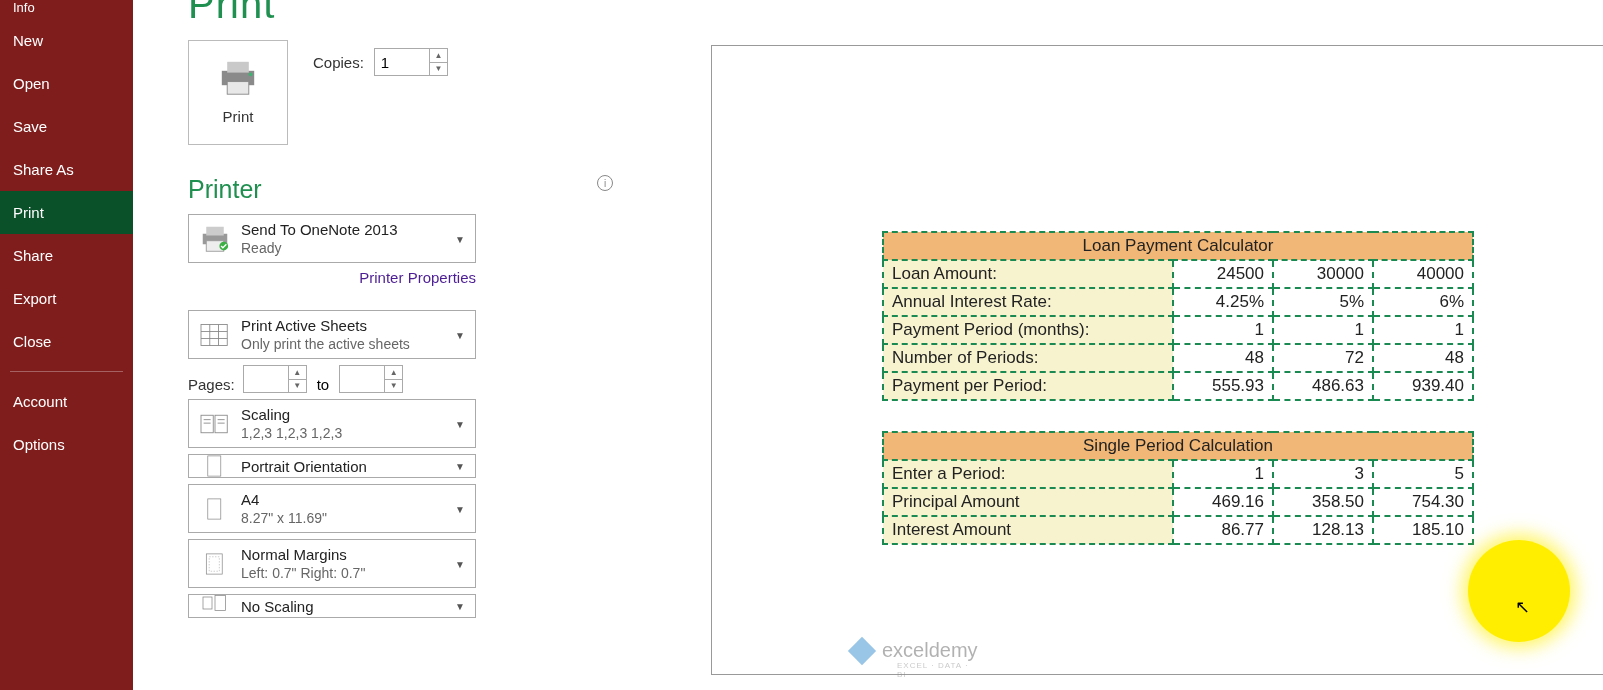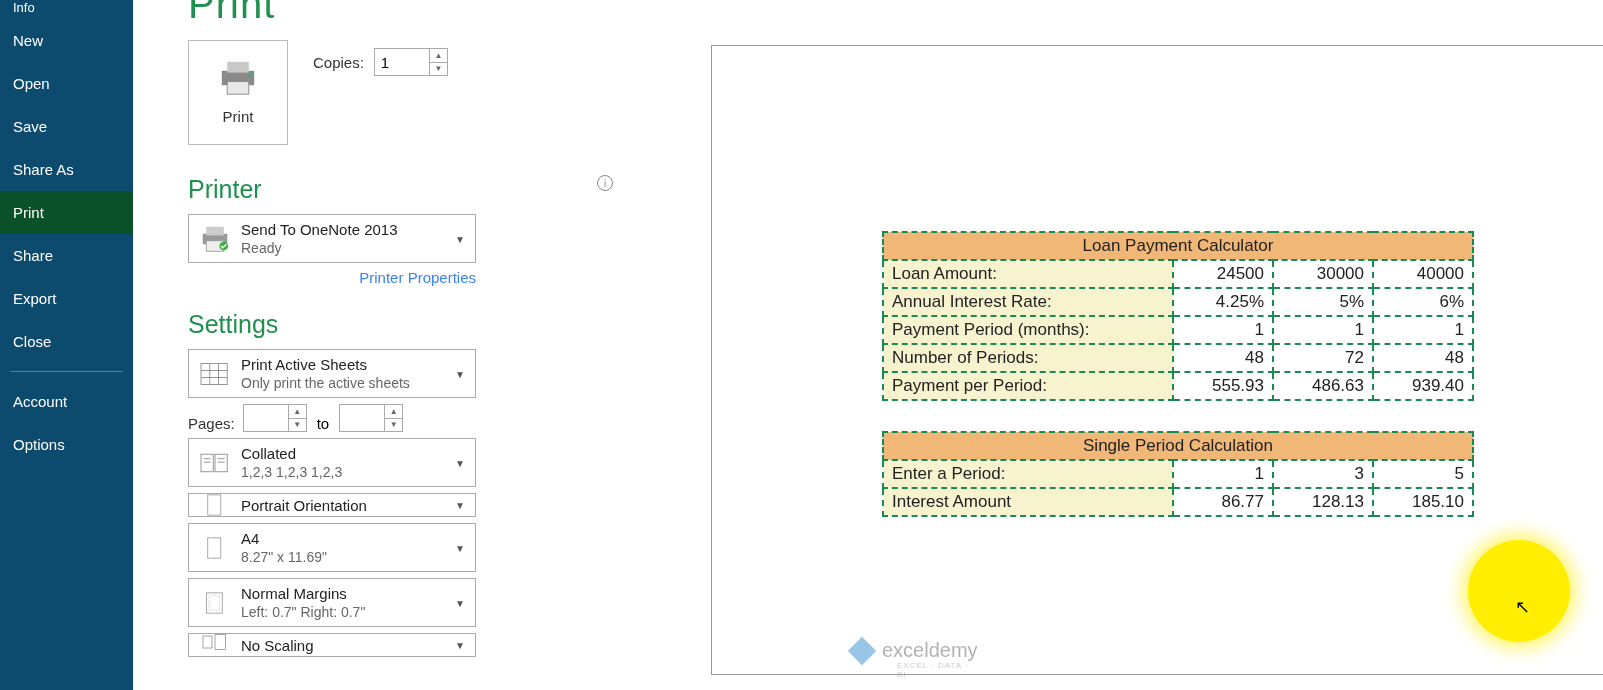--- a/index.html
+++ b/index.html
@@ -1,18 +1,18 @@
 <!DOCTYPE html>
 <html><head>
 <meta charset="utf-8">
 <style>
 * { box-sizing: border-box; margin: 0; padding: 0; }
 body { font-family: "Segoe UI", Arial, sans-serif; background: #fff; width: 1603px; height: 690px; overflow: hidden; position: relative; }
 
-.sidebar { position: absolute; left: 0; top: 0; width: 133px; height: 690px; background: #0c4a6e; color: #fff; padding-top: 0; }
+.sidebar { position: absolute; left: 0; top: 0; width: 133px; height: 690px; background: #7f1d1d; color: #fff; padding-top: 0; }
 .sidebar .item { padding: 13px 13px; font-size: 15px; cursor: pointer; }
 .sidebar .item.cut { padding-top: 0; padding-bottom: 4px; font-size: 13px; }
 .sidebar .item.active { background: #0a5029; }
 .sidebar .divider { height: 1px; background: rgba(255,255,255,0.3); margin: 8px 10px; }
 
 .main { position: absolute; left: 133px; top: 0; right: 0; bottom: 0; background: #fff; }
 .page-title { font-size: 40px; color: #209050; font-weight: 300; margin-left: 55px; margin-top: -18px; letter-spacing: 1px; }
 
 .print-col { position: absolute; left: 55px; top: 40px; width: 430px; }
 
@@ -33,21 +33,21 @@
 
 .dropdown { border: 1px solid #aaa; width: 288px; display: flex; align-items: center; padding: 6px 8px; cursor: pointer; position: relative; margin-bottom: 6px; background:#fff; }
 .dropdown .dd-icon { width: 36px; height: 32px; flex-shrink: 0; display:flex; align-items:center; justify-content:center; }
 .dropdown .dd-text { flex: 1; margin-left: 8px; }
 .dropdown .dd-text .line1 { font-size: 15px; color: #222; }
 .dropdown .dd-text .line2 { font-size: 14px; color: #666; margin-top: 2px; }
 .dropdown .dd-arrow { font-size: 10px; color: #555; position:absolute; right:10px; top:50%; transform:translateY(-50%);}
 .dropdown.single { height: 24px; }
 .dropdown.single .dd-text .line1 { line-height: 1; }
 
-.link-right { text-align: right; width: 288px; color: #3b82f6; font-size: 15px; cursor: pointer; margin-bottom: 24px; }
+.link-right { text-align: right; width: 288px; color: #4c1d95; font-size: 15px; cursor: pointer; margin-bottom: 24px; }
 
 .pages-row { display: flex; align-items: flex-end; margin-bottom: 6px; }
 .pages-row .lbl { font-size: 15px; color: #333; margin-right: 8px; }
 .pages-row .sp-small input { width: 44px; }
 .pages-row .to { margin: 0 10px; font-size: 15px; }
 
 .preview { position: absolute; left: 578px; top: 45px; width: 948px; height: 630px; border: 1px solid #999; background: #fff; }
 
 .sheet { position: absolute; left: 170px; top: 185px; }
 .tbl { border-collapse: collapse; }
@@ -125,21 +125,20 @@
           </svg>
       </span>
       <span class="dd-text">
         <div class="line1">Send To OneNote 2013</div>
         <div class="line2">Ready</div>
       </span>
       <span class="dd-arrow">▼</span>
     </div>
     <div class="link-right">Printer Properties</div>
 
-    <div class="section-hdr">Settings</div>
 
     <div class="dropdown">
       <span class="dd-icon">
         <svg viewBox="0 0 36 32" width="36" height="28">
             <rect x="2" y="4" width="30" height="24" fill="#fff" stroke="#888"></rect>
             <line x1="2" y1="12" x2="32" y2="12" stroke="#888"></line>
             <line x1="2" y1="20" x2="32" y2="20" stroke="#888"></line>
             <line x1="12" y1="4" x2="12" y2="28" stroke="#888"></line>
             <line x1="22" y1="4" x2="22" y2="28" stroke="#888"></line>
           </svg>
@@ -175,21 +174,21 @@
         <svg viewBox="0 0 36 32" width="36" height="28">
             <rect x="2" y="6" width="14" height="20" fill="#fff" stroke="#888"></rect>
             <rect x="18" y="6" width="14" height="20" fill="#fff" stroke="#888"></rect>
             <line x1="5" y1="11" x2="13" y2="11" stroke="#888"></line>
             <line x1="5" y1="15" x2="13" y2="15" stroke="#888"></line>
             <line x1="21" y1="11" x2="29" y2="11" stroke="#888"></line>
             <line x1="21" y1="15" x2="29" y2="15" stroke="#888"></line>
           </svg>
       </span>
       <span class="dd-text">
-        <div class="line1">Collated</div>
+        <div class="line1">Scaling</div>
         <div class="line2">1,2,3   1,2,3   1,2,3</div>
       </span>
       <span class="dd-arrow">▼</span>
     </div>
 
     <div class="dropdown single">
       <span class="dd-icon">
         <svg viewBox="0 0 36 32" width="26" height="28">
             <rect x="8" y="2" width="18" height="28" fill="#fff" stroke="#888"></rect>
           </svg>
@@ -286,20 +285,26 @@
             <tr class="hdr">
               <td colspan="4">Single Period Calculation</td>
             </tr>
         <tr>
               <td class="lab">Enter a Period:</td>
               <td class="num">1</td>
               <td class="num">3</td>
               <td class="num">5</td>
             </tr>
         <tr>
+              <td class="lab">Principal Amount</td>
+              <td class="num">469.16</td>
+              <td class="num">358.50</td>
+              <td class="num">754.30</td>
+            </tr>
+        <tr>
               <td class="lab">Interest Amount</td>
               <td class="num">86.77</td>
               <td class="num">128.13</td>
               <td class="num">185.10</td>
             </tr>
       </tbody>
         </table>
     </div>
     <div class="watermark">
       <div class="cube"></div>

